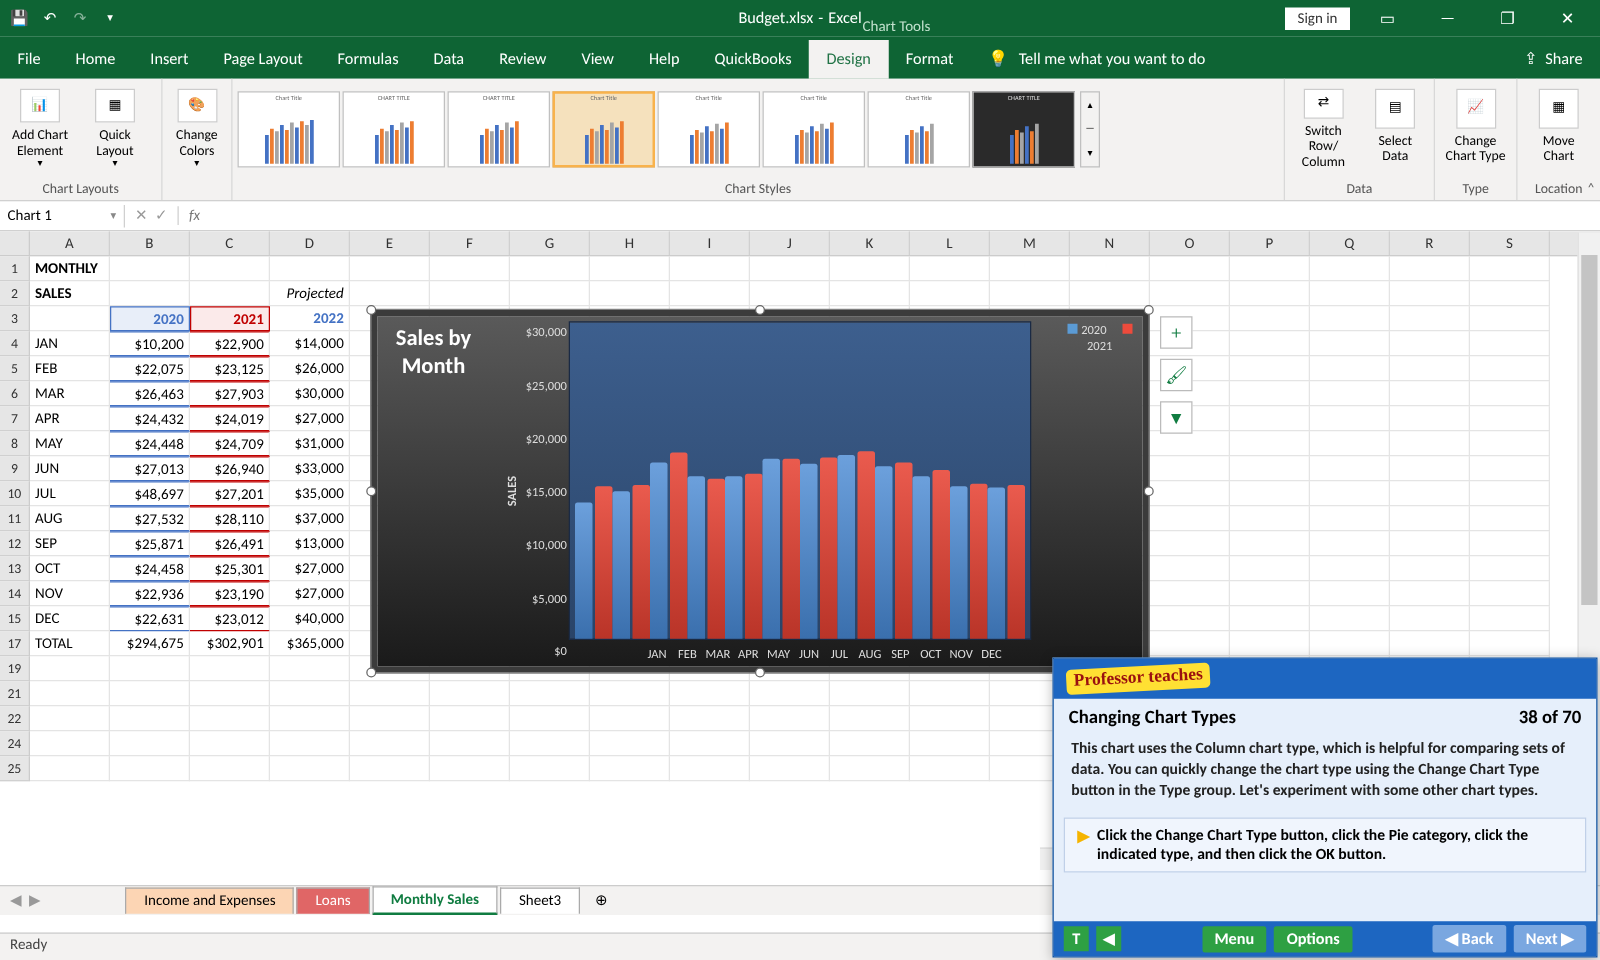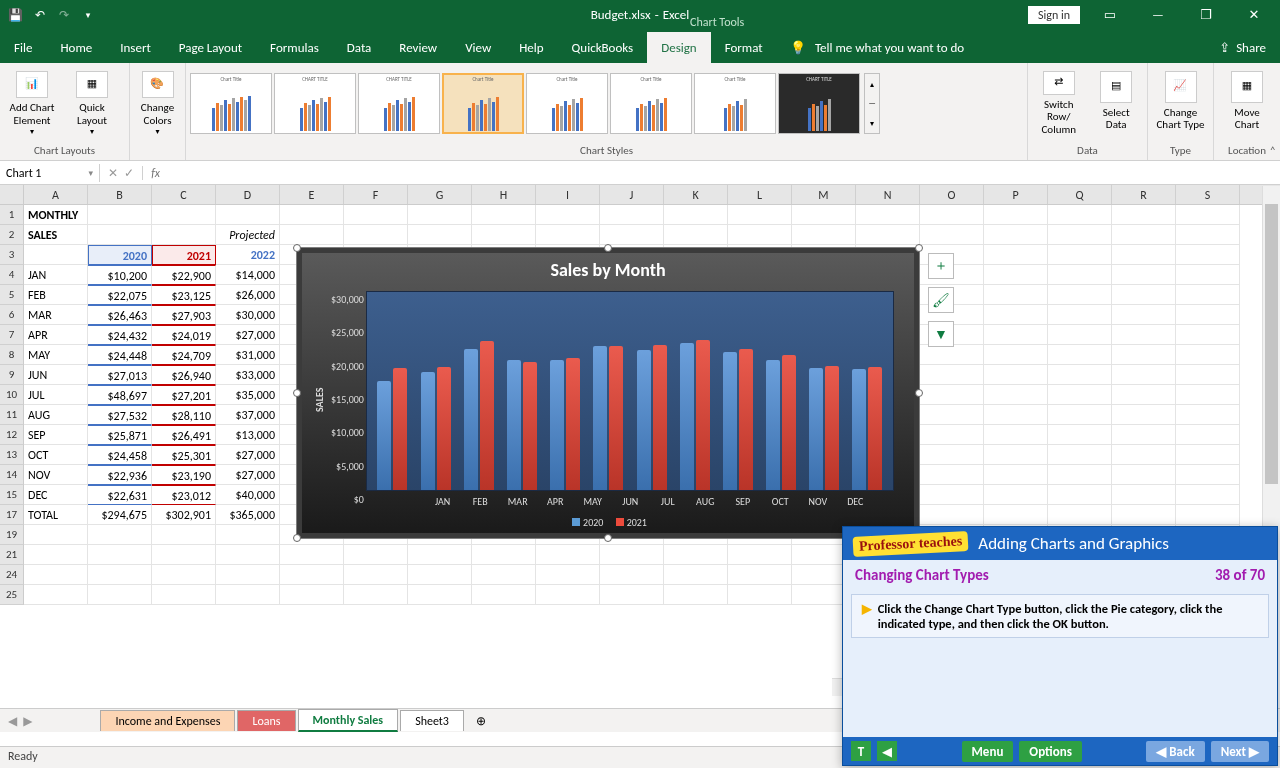--- a/index.html
+++ b/index.html
@@ -47,21 +47,21 @@
 .row .cell.bold { font-weight:600; }
 .row .cell.right { text-align:right; }
 .row .cell.italic { font-style:italic; }
 .row .cell.blue { color:#4472c4; font-weight:600; }
 .row .cell.red { color:#c00000; font-weight:600; }
 .row .cell.hdr-b { border:1px solid #4472c4; background:#e8eef9; }
 .row .cell.hdr-r { border:1px solid #c00000; background:#fbeaea; }
 .row .cell.selB { border-top:1px solid #4472c4; border-bottom:1px solid #4472c4; }
 .row .cell.selR { border-top:1px solid #c00000; border-bottom:1px solid #c00000; }
 .chart-obj { position:absolute; left:296px; top:62px; width:624px; height:292px; border:1px solid #7f7f7f; }
-.chart-inner { width:100%; height:100%; background:linear-gradient(180deg,#5a5a5a 0%,#1a1a1a 100%); display:flex; flex-direction:column; border:5px solid #3b3b3b; border-radius:4px; }
+.chart-inner { width:100%; height:100%; background:linear-gradient(180deg,#5a5a5a 0%,#1a1a1a 100%); display:flex; flex-direction:row; border:5px solid #3b3b3b; border-radius:4px; }
 .chart-title { text-align:center; color:#fff; font-size:18px; font-weight:600; padding:6px 0; }
 .plot-area { flex:1; display:flex; padding:4px 20px 4px 8px; }
 .y-axis-label { writing-mode:vertical-rl; transform:rotate(180deg); color:#ddd; font-size:10px; font-weight:600; text-align:center; padding:0 3px; }
 .y-ticks { display:flex; flex-direction:column-reverse; justify-content:space-between; color:#ddd; font-size:10px; padding:2px; text-align:right; }
 .bars-canvas { flex:1; background:linear-gradient(180deg,#3d5f8e 0%,#2a4468 100%); border:1px solid #1a2a44; display:flex; align-items:flex-end; justify-content:space-around; padding:4px 4px 0 4px; position:relative; }
 .month-group { flex:1; display:flex; align-items:flex-end; justify-content:center; gap:2px; max-width:42px; }
 .bar { width:14px; border-radius:2px 2px 0 0; }
 .bar.b2020 { background:linear-gradient(180deg,#6ca0dc 0%,#3a6fad 100%); }
 .bar.b2021 { background:linear-gradient(180deg,#ea5b4e 0%,#b93428 100%); }
 .x-ticks { display:flex; justify-content:space-around; color:#ddd; font-size:10px; padding:4px 20px 0 58px; }
@@ -73,21 +73,21 @@
 .sheet-tabs { position:absolute; bottom:36px; left:0; right:0; height:24px; border-top:1px solid #ccc; background:#f3f2f1; display:flex; align-items:center; font-size:12px; }
 .st-nav { display:flex; gap:6px; padding:0 8px; color:#999; }
 .sheet-tab { padding:3px 14px; border:1px solid #aaa; border-bottom:none; margin-right:2px; cursor:pointer; background:#fff; }
 .sheet-tab.sel { border-bottom:2px solid #107c41; color:#107c41; font-weight:600; }
 .sheet-tab.orange { background:#fcd5b4; }
 .sheet-tab.red { background:#e06666; color:#fff; }
 .status-bar { position:absolute; bottom:0; left:0; right:0; height:22px; background:#f3f2f1; border-top:1px solid #ccc; font-size:12px; padding:2px 8px; color:#444; }
 .tutor-panel { position:absolute; right:2px; bottom:2px; width:436px; height:240px; background:#e6effb; border:1px solid #0a4e9c; font-size:13px; z-index:50; box-shadow:0 2px 10px rgba(0,0,0,.3); }
 .tutor-header { background:#1d66c1; color:#fff; padding:6px 10px; display:flex; align-items:center; gap:10px; font-size:17px; }
 .prof-logo { background:#ffe033; color:#9a0f0f; font-family:cursive; font-weight:bold; font-size:14px; padding:2px 6px; border-radius:4px; transform:rotate(-3deg); }
-.tutor-sub { display:flex; justify-content:space-between; padding:6px 12px; color:#a21caf; font-weight:600; font-size:15px; }
+.tutor-sub { display:flex; justify-content:space-between; padding:6px 12px; color:#000000; font-weight:600; font-size:15px; }
 .tutor-body { padding:2px 14px 8px 14px; font-size:12.5px; font-weight:600; color:#222; line-height:1.35; }
 .tutor-action { margin:4px 8px; background:#f0f5fd; border:1px solid #c0d0e8; padding:6px 10px; font-size:12.5px; font-weight:700; display:flex; gap:6px; }
 .tutor-footer { position:absolute; bottom:0; left:0; right:0; height:28px; background:#1d66c1; display:flex; align-items:center; padding:0 8px; gap:6px; }
 .tf-btn { background:#2ea043; color:#fff; padding:3px 10px; font-size:13px; font-weight:600; cursor:pointer; border-radius:2px; }
 .tf-nav { background:#7aa7e0; color:#fff; padding:3px 10px; font-size:13px; font-weight:600; cursor:pointer; border-radius:2px; }
 .scroll-v { position:absolute; right:0; top:186px; width:18px; bottom:60px; background:#f1f1f1; border-left:1px solid #ddd; }
 .scroll-thumb-v { position:absolute; top:18px; left:2px; right:2px; height:280px; background:#c4c4c4; }
 .scroll-h { position:absolute; bottom:36px; right:18px; width:430px; height:18px; background:#f1f1f1; border-top:1px solid #ddd; }
 .collapse-btn { position:absolute; right:4px; bottom:2px; font-size:12px; color:#666; }
 </style>
@@ -738,20 +738,42 @@
         <div class="cell"></div>
         <div class="cell"></div>
         <div class="cell"></div>
         <div class="cell"></div>
         <div class="cell"></div>
         <div class="cell"></div>
         <div class="cell"></div>
         <div class="cell"></div>
       </div>
       <div class="row">
+        <div class="rh">22</div>
+        <div class="cell"></div>
+        <div class="cell"></div>
+        <div class="cell"></div>
+        <div class="cell"></div>
+        <div class="cell"></div>
+        <div class="cell"></div>
+        <div class="cell"></div>
+        <div class="cell"></div>
+        <div class="cell"></div>
+        <div class="cell"></div>
+        <div class="cell"></div>
+        <div class="cell"></div>
+        <div class="cell"></div>
+        <div class="cell"></div>
+        <div class="cell"></div>
+        <div class="cell"></div>
+        <div class="cell"></div>
+        <div class="cell"></div>
+        <div class="cell"></div>
+      </div>
+      <div class="row">
         <div class="rh">24</div>
         <div class="cell"></div>
         <div class="cell"></div>
         <div class="cell"></div>
         <div class="cell"></div>
         <div class="cell"></div>
         <div class="cell"></div>
         <div class="cell"></div>
         <div class="cell"></div>
         <div class="cell"></div>
@@ -911,26 +933,26 @@
   <div class="scroll-h"></div>
 </div>
 
 <div class="status-bar">
   <span>Ready</span>
 </div>
 
 <div class="tutor-panel">
   <div class="tutor-header">
     <span class="prof-logo">Professor teaches</span>
-    <span>Adding Charts and Graphics</span>
   </div>
   <div class="tutor-sub">
     <span>Changing Chart Types</span>
     <span>38 of 70</span>
   </div>
+  <div class="tutor-body">This chart uses the Column chart type, which is helpful for comparing sets of data. You can quickly change the chart type using the Change Chart Type button in the Type group. Let's experiment with some other chart types.</div>
   <div class="tutor-action">
     <span style="color:#f5b400">▶</span>
     <span>Click the Change Chart Type button, click the Pie category, click the indicated type, and then click the OK button.</span>
   </div>
   <div class="tutor-footer">
     <div style="background:#2ea043;color:#fff;width:20px;height:20px;display:flex;align-items:center;justify-content:center;font-weight:bold;">T</div>
     <div style="background:#2ea043;color:#fff;width:20px;height:20px;display:flex;align-items:center;justify-content:center;">◀</div>
     <div style="flex:1"></div>
     <div class="tf-btn">Menu</div>
     <div class="tf-btn">Options</div>

